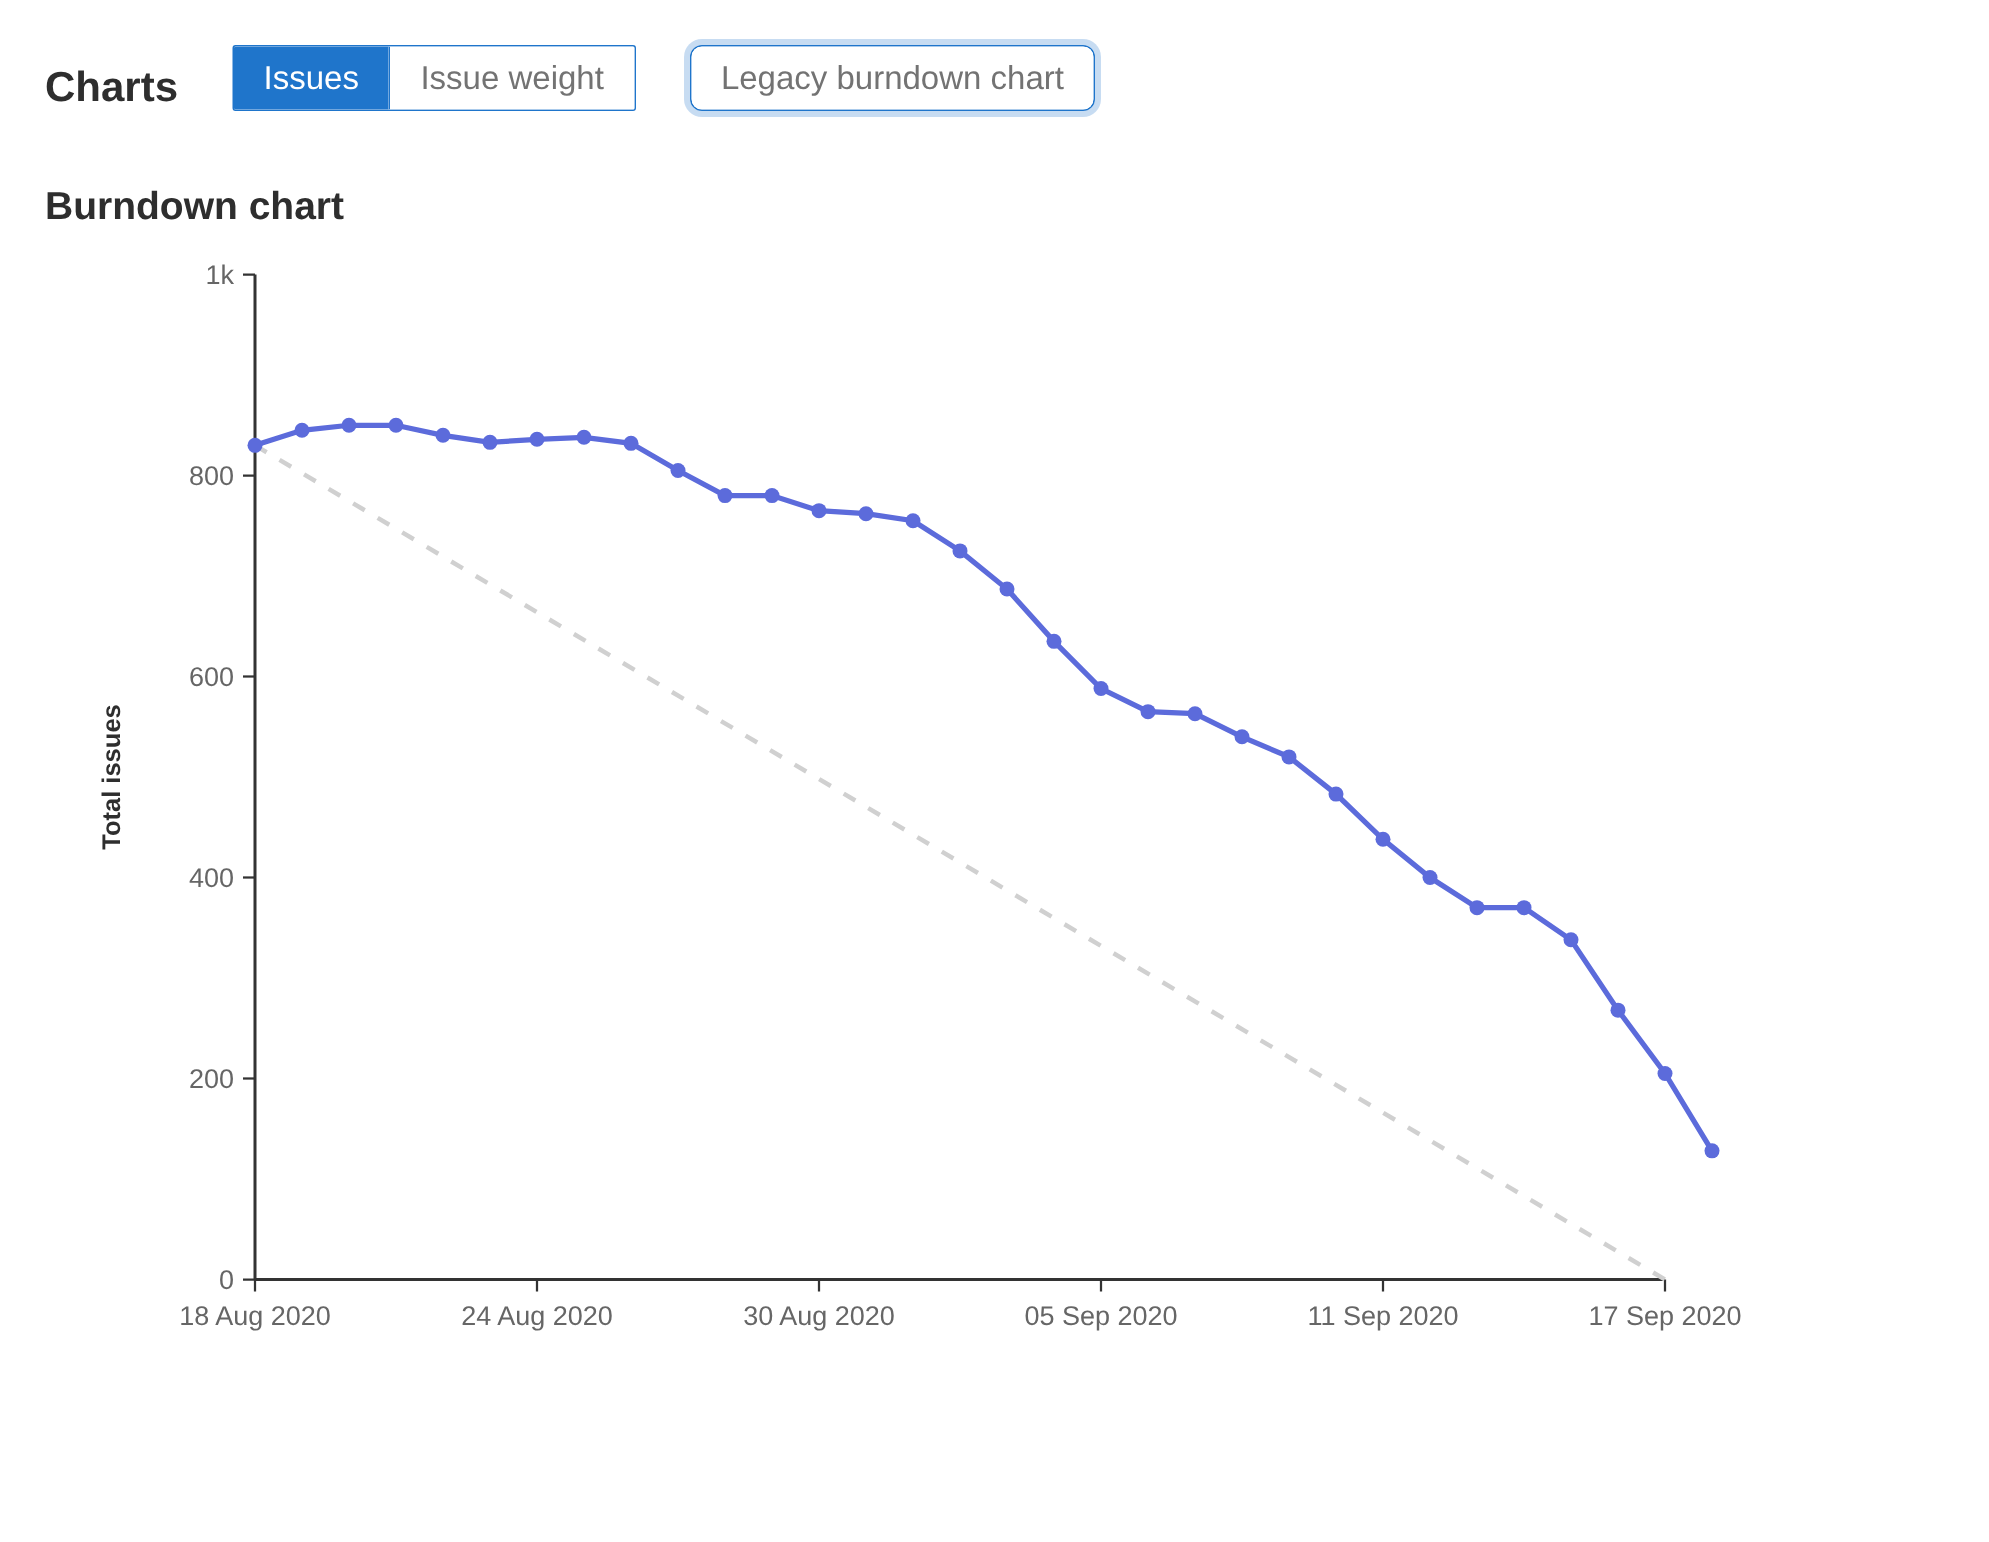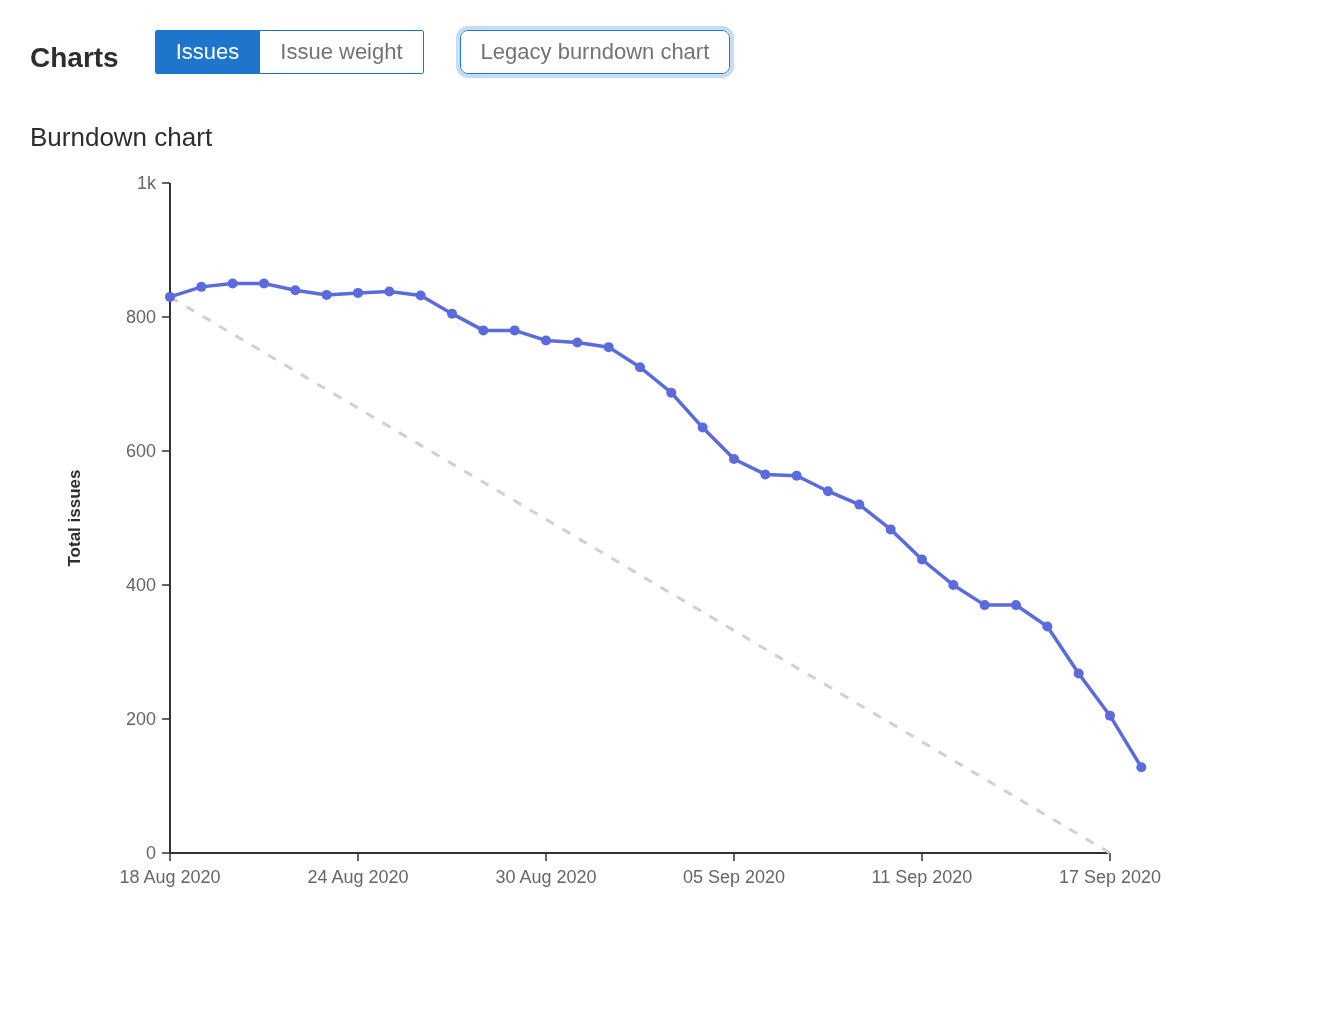--- a/index.html
+++ b/index.html
@@ -45,21 +45,21 @@
   }
   .segmented.focus-ring {
     box-shadow: 0 0 0 4px rgba(31,117,203,0.25);
     border-radius: 8px;
   }
   .segmented.focus-ring .seg-btn.active {
     background: #1068bf;
   }
   .chart-title {
     font-size: 26px;
-    font-weight: 400;
+    font-weight: 700;
     color: #2e2e2e;
     margin-bottom: 20px;
   }
   .chart-wrap {
     width: 100%;
   }
   svg { display: block; }
   .axis-line { stroke: #333; stroke-width: 2; }
   .tick-line { stroke: #333; stroke-width: 1.5; }
   .tick-label { font-size: 18px; fill: #666; font-family: inherit; }

